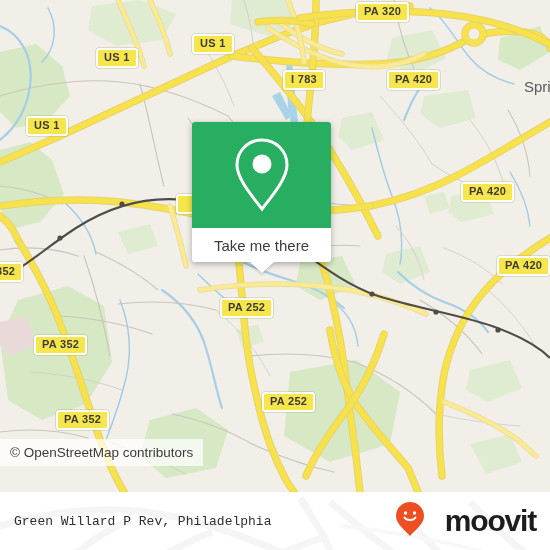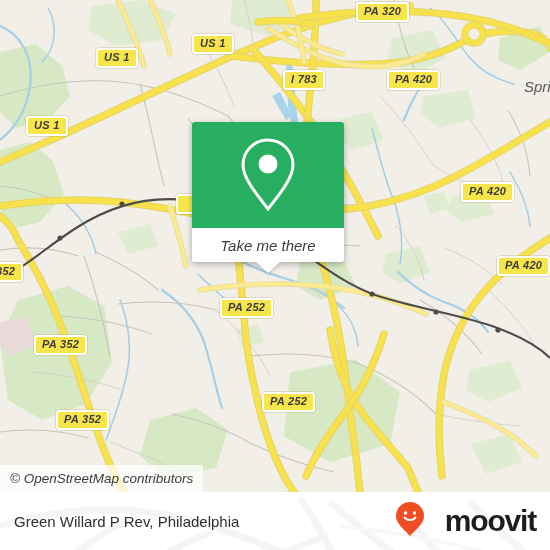--- a/index.html
+++ b/index.html
@@ -20,21 +20,20 @@
   }
 
   
   #map-area {
     position: absolute;
     left: 0; top: 0;
     width: 550px;
     height: 492px;
     background: #f0abfc;
     overflow: hidden;
-    font-style: italic;
   }
 
   #map-svg { position: absolute; left: 0; top: 0; }
 
   
   .shield {
     position: absolute;
     background: #f7e64b;
     border: 2px solid #ffffff;
     border-radius: 3px;
@@ -61,21 +60,21 @@
       0 -1.5px #f2efe9, 0 1.5px #f2efe9,
       -1px -1px #f2efe9, 1px 1px #f2efe9,
       -1px 1px #f2efe9, 1px -1px #f2efe9;
   }
 
   
   #popup-card {
     position: absolute;
     left: 192px;
     top: 122px;
-    width: 152px;
+    width: 139px;
     border-radius: 3px;
     box-shadow: 0 2px 6px rgba(0,0,0,.30);
     overflow: visible;
     z-index: 40;
   }
   #popup-green {
     height: 106px;
     background: #27ae60;
     border-radius: 3px 3px 0 0;
     display: flex;
@@ -117,44 +116,43 @@
     height: 27px;
     display: flex;
     align-items: center;
     padding: 0 10px 0 10px;
     background: rgba(255,255,255,.72);
     color: #3b3b3b;
     font-size: 13.5px;
     font-family: "Liberation Sans", sans-serif;
     z-index: 50;
     white-space: nowrap;
-    margin-top: 26px;
   }
 
   
   #footer {
     position: absolute;
     left: 0; top: 492px;
     width: 550px; height: 58px;
     background: #ffffff;
     overflow: hidden;
   }
   #footer-watermark {
     position: absolute;
     left: 0; top: -30px;
     opacity: .55;
   }
   #footer-title {
     position: absolute;
     left: 14px;
     top: 50%;
     transform: translateY(-50%);
-    font-size: 15px;
+    font-size: 13px;
     color: #2f2f2f;
-    font-family: Liberation Sans, sans-serif;
+    font-family: Liberation Mono, monospace;
     white-space: nowrap;
   }
   #footer-logo {
     position: absolute;
     right: 14px;
     top: 50%;
     transform: translateY(-50%);
     display: flex;
     align-items: center;
     gap: 20px;

